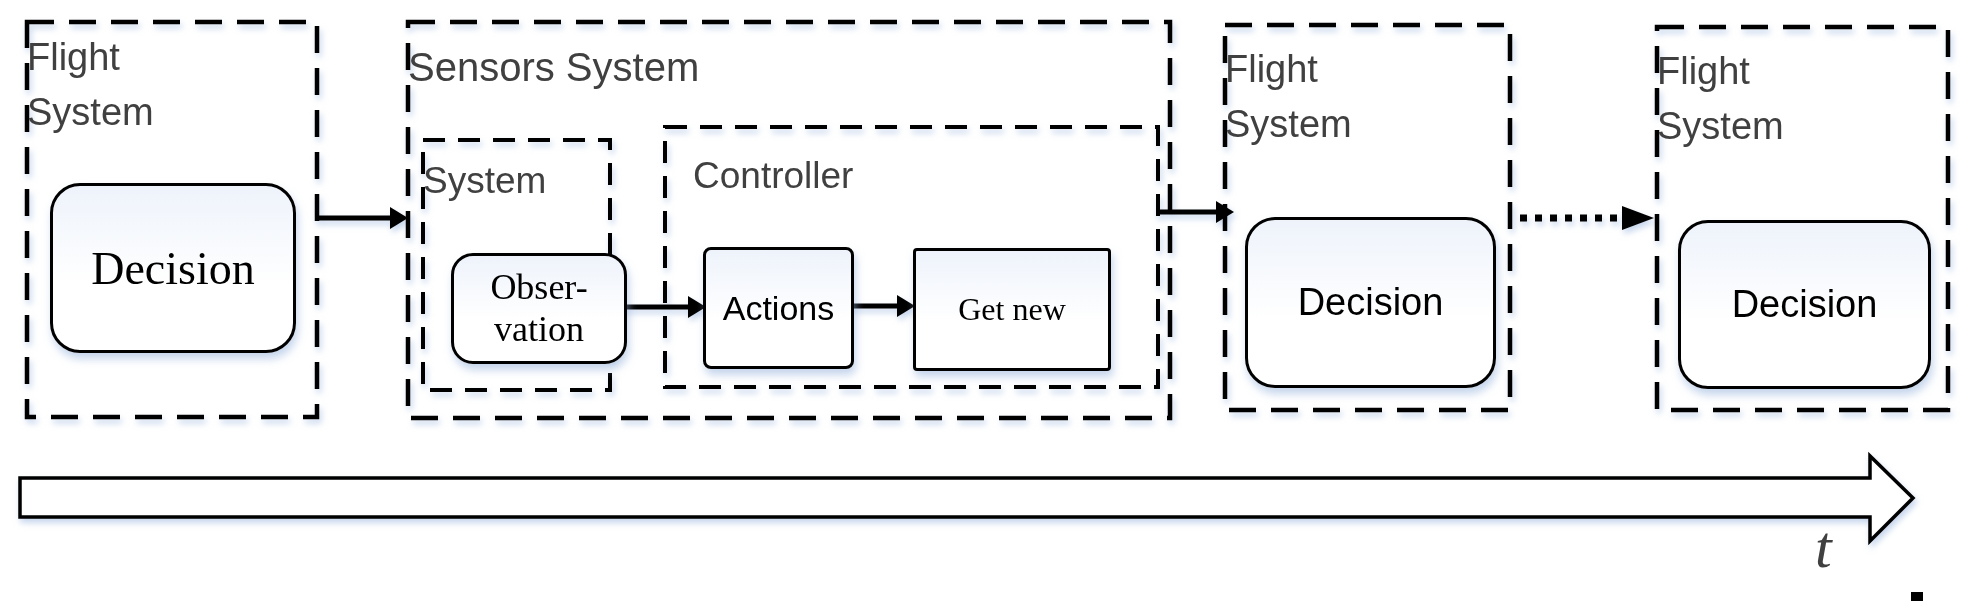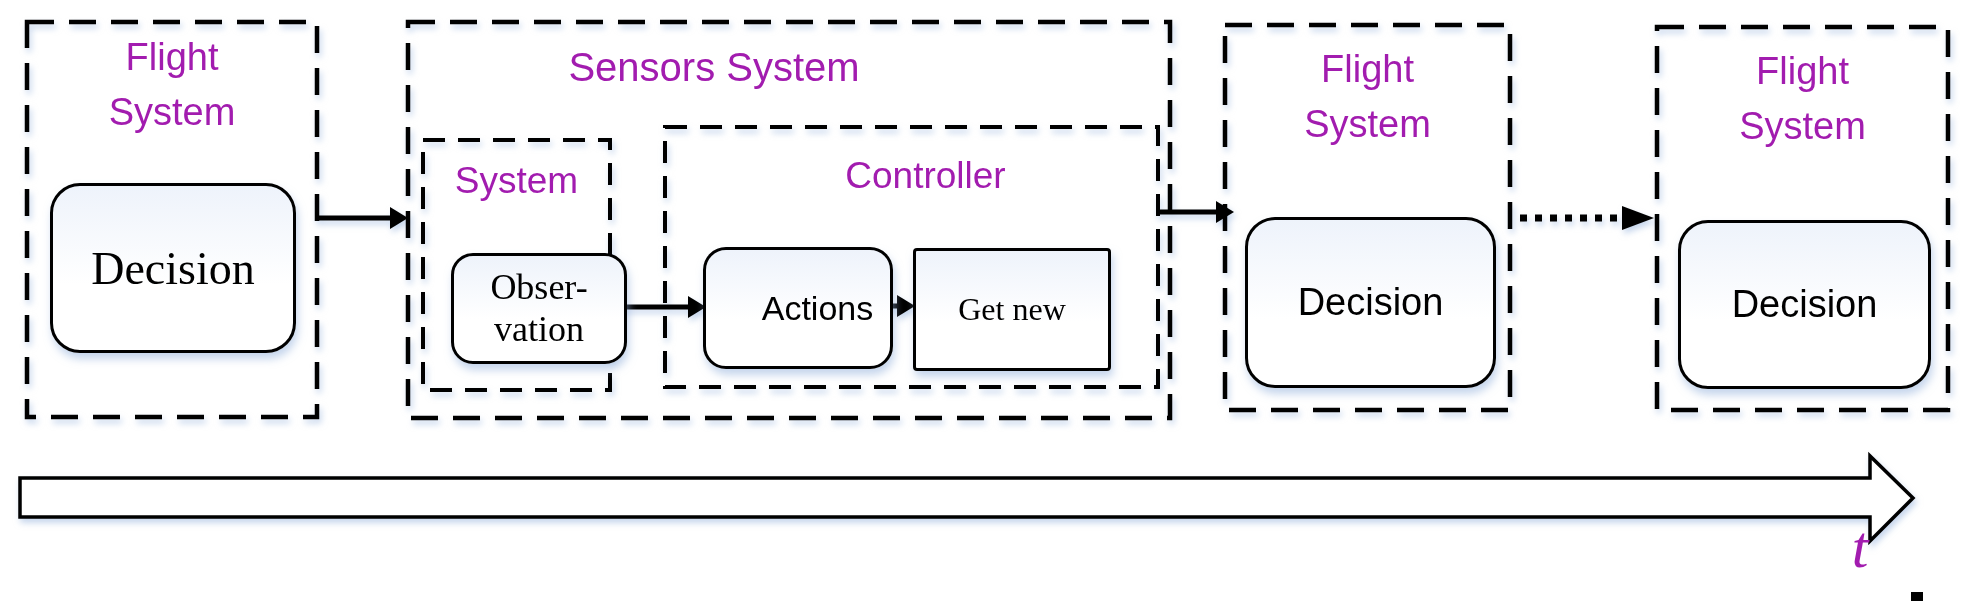--- a/index.html
+++ b/index.html
@@ -2,21 +2,21 @@
 <html><head>
 <meta charset="utf-8">
 <style>
   html,body{margin:0;padding:0;background:#ffffff;}
   .canvas{
     position:relative;width:1983px;height:604px;background:#ffffff;
     overflow:hidden;font-family:"Liberation Sans",sans-serif;color:#000;
   }
   svg.layer{position:absolute;left:0;top:0;
     filter:drop-shadow(2px 4px 3px rgba(150,178,220,0.55));}
-  .txt{position:absolute;text-align:center;color:#a21caf;}
+  .txt{position:absolute;color:#404040;}
   .sans{font-family:"Liberation Sans",sans-serif;}
   .serif{font-family:"Liberation Serif",serif;}
   .stage-title{font-size:38px;line-height:55px;letter-spacing:0px;}
   .rounded{
     position:absolute;border:3.5px solid #000;border-radius:30px;
     background:linear-gradient(180deg,#eef3fb 0%,#ffffff 60%);
     box-shadow:2px 6px 8px rgba(150,178,220,0.55);
     display:flex;align-items:center;justify-content:center;text-align:center;
   }
   .decision-serif{font-size:46px;font-family:"Liberation Serif",serif;}
@@ -77,21 +77,21 @@
 
   <div class="rounded small-rounded" style="left:451px;top:253px;width:170px;height:105px;">
     <span class="serif" style="font-size:36px;line-height:1.15;">
       <span>Obser-</span><br>
       <span>vation</span>
     </span>
   </div>
 
   <div class="txt sans" style="left:665px;top:155px;width:493px;padding-left:28px;box-sizing:border-box;font-size:37px;">Controller</div>
 
-  <div class="rounded" style="left:703px;top:247px;width:145px;height:116px;border-radius:23px;padding-left:39px;">
+  <div class="rounded" style="left:703px;top:247px;width:145px;height:116px;border-radius:8px;">
     <span class="sans" style="font-size:34px;">Actions</span>
   </div>
 
   <div class="rounded" style="left:913px;top:248px;width:192px;height:117px;border-radius:4px;">
     <span class="serif" style="font-size:32px;line-height:1.2;">
       <span>Get new</span><br>
     </span>
   </div>
 
   <div class="txt sans stage-title" style="left:1225px;top:42px;width:285px;">

